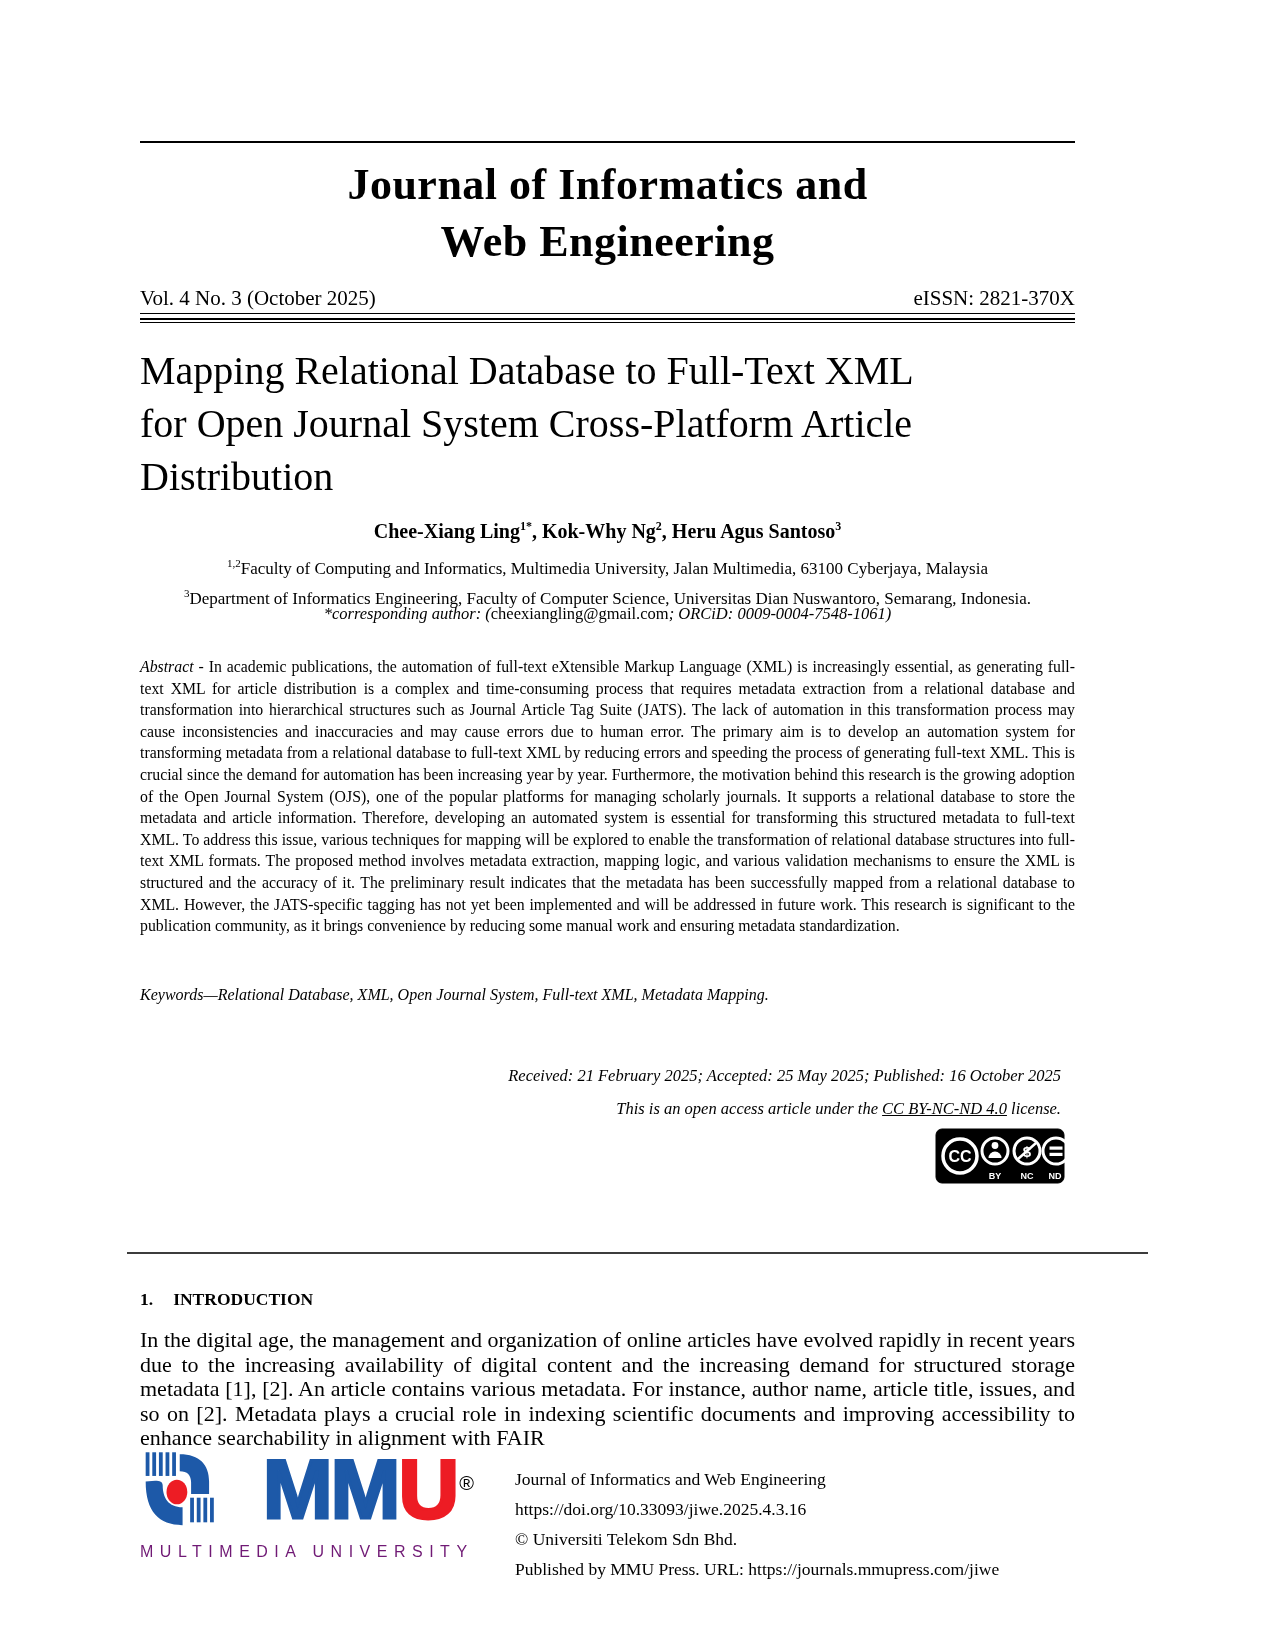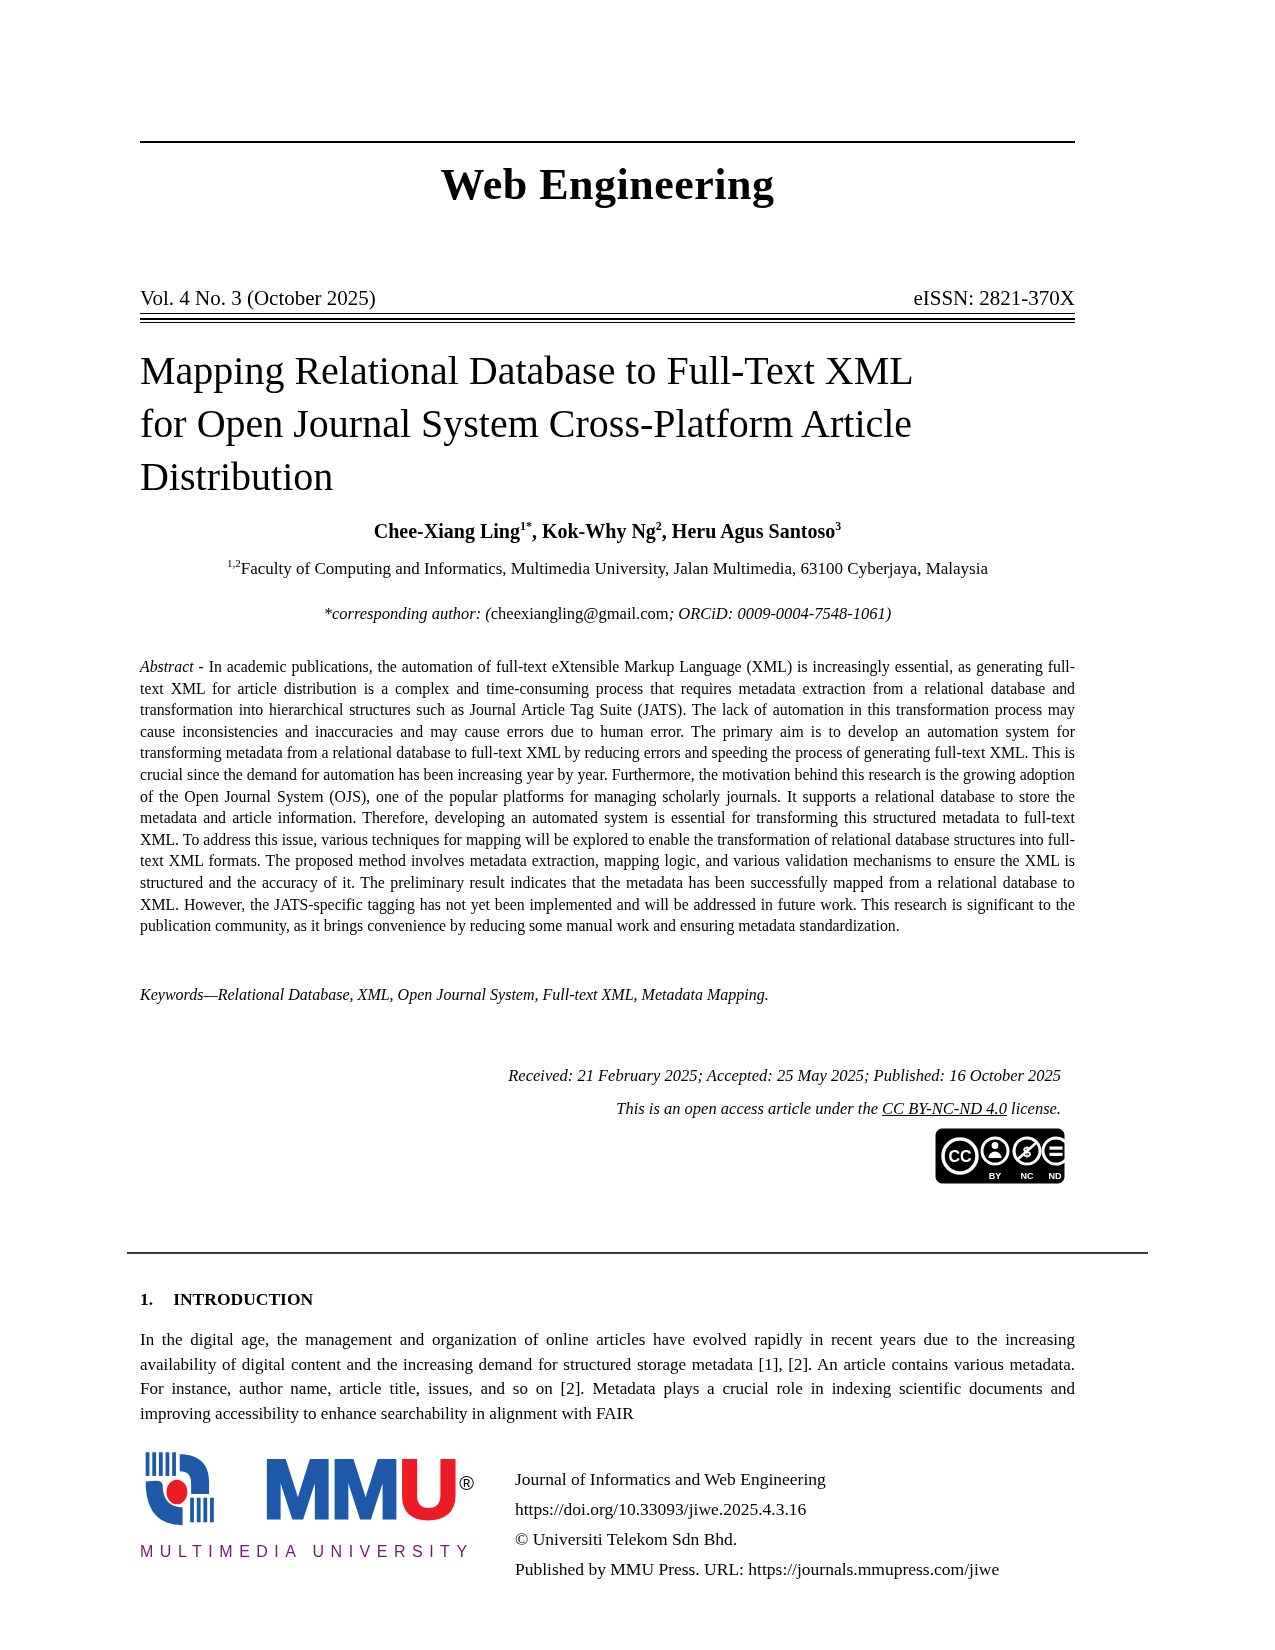--- a/index.html
+++ b/index.html
@@ -43,21 +43,21 @@
       font-size:16.5px;padding-right:14px;box-sizing:border-box;}
   .cc-link{color:#000000;text-decoration:underline;cursor:pointer;}
 
   .cc-badge{left:795px;top:1128px;}
 
   .separator{left:-13px;top:1252px;width:1021px;height:2px;background:#3c3c3c;}
 
   .intro-heading{left:0;top:1289px;width:935px;font-size:17.5px;font-weight:bold;margin:0;}
   .sec-num{display:inline-block;margin-right:20px;}
 
-  .intro-para{left:0;top:1328px;width:935px;font-size:17px;line-height:24.5px;
+  .intro-para{left:0;top:1328px;width:935px;font-size:22px;line-height:24.5px;
       text-align:justify;margin:0;}
 
   .footer-logo{left:0;top:1450px;width:330px;}
   .logo-row{display:flex;align-items:flex-start;}
   .logo-word{font-family:"Liberation Sans",sans-serif;font-weight:bold;font-size:84px;
       line-height:78px;letter-spacing:-2px;margin-left:28px;-webkit-text-stroke:3px currentColor;}
   .logo-word .mm{color:#1d59a8;-webkit-text-stroke-color:#1d59a8;}
   .logo-word .u{color:#ed1c24;-webkit-text-stroke-color:#ed1c24;}
   .reg{font-size:20px;-webkit-text-stroke:0;font-weight:normal;vertical-align:top;
       position:relative;top:-6px;left:2px;color:#000;}
@@ -68,40 +68,42 @@
 </style>
 </head>
 <body>
 
 <div class="page">
   <div class="content">
 
     <div class="abs top-rule"></div>
 
     <h1 class="abs journal-title" style="margin:0;">
+      <span style="display:block;">Journal of Informatics and</span>
       <span style="display:block;">Web Engineering</span>
     </h1>
 
     <div class="abs vol-row">
       <span>Vol. 4  No. 3 (October 2025)</span>
       <span>eISSN: 2821-370X</span>
     </div>
     <div class="abs rule-thin"></div>
     <div class="abs rule-double"></div>
 
     <h2 class="abs article-title" style="margin:0;">
       <span style="display:block;">Mapping Relational Database to Full-Text XML</span>
       <span style="display:block;">for Open Journal System Cross-Platform Article</span>
       <span style="display:block;">Distribution</span>
     </h2>
 
     <div class="abs authors"><span><span>Chee-Xiang Ling</span><sup>1*</sup><span>, </span></span><span><span>Kok-Why Ng</span><sup>2</sup><span>, </span></span><span><span>Heru Agus Santoso</span><sup>3</sup><span></span></span></div>
 
     <div class="abs affiliations">
       <div><sup>1,2</sup><span>Faculty of Computing and Informatics, Multimedia University, Jalan Multimedia, 63100 Cyberjaya, Malaysia</span></div>
+      <div><sup>3</sup><span>Department of Informatics Engineering, Faculty of Computer Science, Universitas Dian Nuswantoro, Semarang, Indonesia.</span></div>
     </div>
 
     <div class="abs corresponding"><span class="it">*corresponding author: (</span><span>cheexiangling@gmail.com</span><span class="it">; ORCiD: 0009-0004-7548-1061)</span></div>
 
     <p class="abs abstract"><span class="it">Abstract</span><span> - </span><span>In academic publications, the automation of full-text eXtensible Markup Language (XML) is increasingly essential, as generating full-text XML for article distribution is a complex and time-consuming process that requires metadata extraction from a relational database and transformation into hierarchical structures such as Journal Article Tag Suite (JATS). The lack of automation in this transformation process may cause inconsistencies and inaccuracies and may cause errors due to human error. The primary aim is to develop an automation system for transforming metadata from a relational database to full-text XML by reducing errors and speeding the process of generating full-text XML. This is crucial since the demand for automation has been increasing year by year. Furthermore, the motivation behind this research is the growing adoption of the Open Journal System (OJS), one of the popular platforms for managing scholarly journals. It supports a relational database to store the metadata and article information. Therefore, developing an automated system is essential for transforming this structured metadata to full-text XML. To address this issue, various techniques for mapping will be explored to enable the transformation of relational database structures into full-text XML formats. The proposed method involves metadata extraction, mapping logic, and various validation mechanisms to ensure the XML is structured and the accuracy of it. The preliminary result indicates that the metadata has been successfully mapped from a relational database to XML. However, the JATS-specific tagging has not yet been implemented and will be addressed in future work. This research is significant to the publication community, as it brings convenience by reducing some manual work and ensuring metadata standardization.</span></p>
 
     <div class="abs keywords">Keywords—Relational Database, XML, Open Journal System, Full-text XML, Metadata Mapping.</div>
 
     <div class="abs received">Received: 21 February 2025; Accepted: 25 May 2025; Published: 16 October 2025</div>
 

